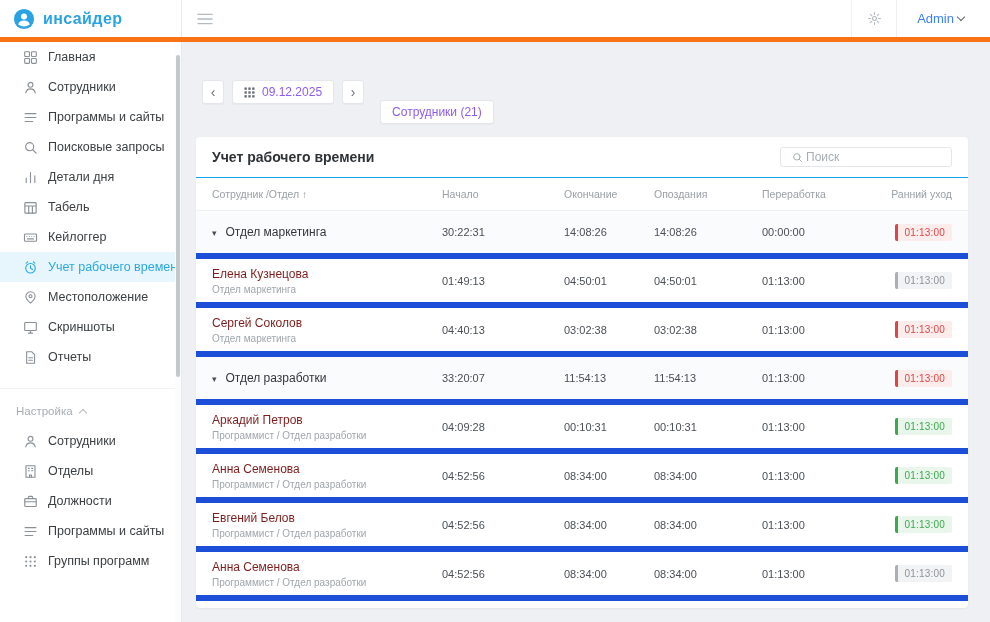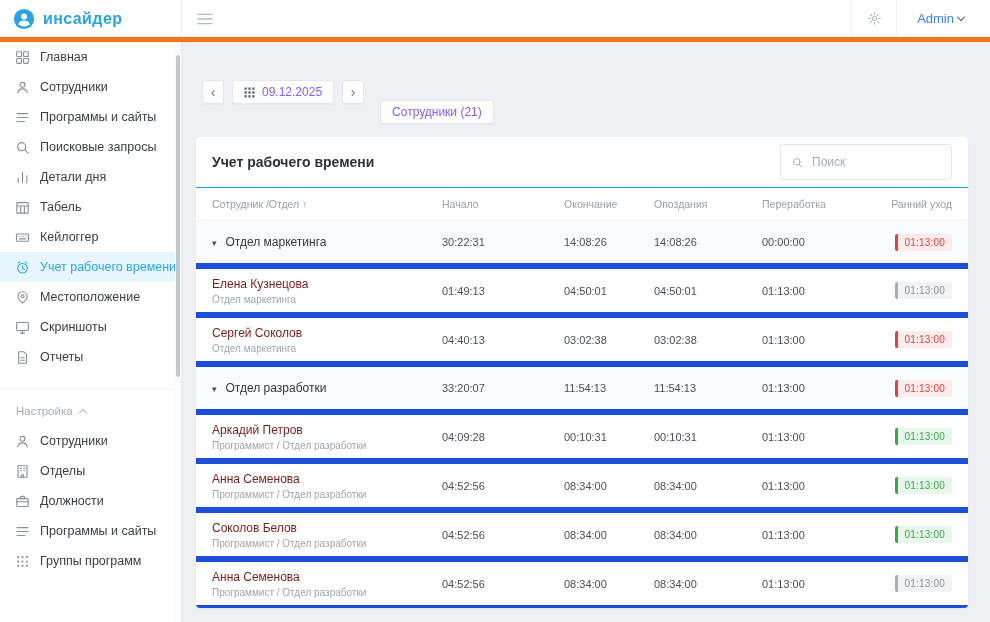--- a/index.html
+++ b/index.html
@@ -19,40 +19,40 @@
   .header-spacer { flex: 1; }
   .gear-box { width: 46px; border-left: 1px solid #eef0f2; border-right: 1px solid #eef0f2; display: flex; align-items: center; justify-content: center; cursor: pointer; color: #b4bac0; }
   .admin-box { display: flex; align-items: center; gap: 4px; padding: 0 26px 0 20px; font-size: 13px; color: #3b82f6; cursor: pointer; }
   .chev-down { width: 6px; height: 6px; border-right: 1.4px solid #5f666d; border-bottom: 1.4px solid #5f666d; transform: rotate(45deg); margin-top: -3px; display: inline-block; }
   .chev-up { width: 6px; height: 6px; border-left: 1.4px solid #b4bac0; border-top: 1.4px solid #b4bac0; transform: rotate(45deg); margin-top: 3px; display: inline-block; }
 
   
   .sidebar { background: #fff; border-right: 1px solid #e8eaed; position: relative; overflow: hidden; }
   .nav-section + .nav-section { margin-top: 16px; border-top: 1px solid #f0f2f4; }
   .nav-section-title { display: flex; align-items: center; gap: 7px; padding: 16px 16px 9px; font-size: 11.5px; color: #a7adb3; cursor: pointer; }
-  .nav-item { display: flex; align-items: center; gap: 10px; height: 30px; padding: 0 14px; font-size: 12.5px; color: #3c4043; cursor: pointer; white-space: nowrap; }
+  .nav-item { display: flex; align-items: center; gap: 10px; height: 30px; padding: 0 22px; font-size: 12.5px; color: #3c4043; cursor: pointer; white-space: nowrap; }
   .nav-icon { width: 16px; height: 16px; color: #8a9097; display: inline-flex; align-items: center; justify-content: center; flex: 0 0 16px; }
   .nav-item.active { background: #e7f6fd; color: #2aa9e1; }
   .nav-item.active .nav-icon { color: #2aa9e1; }
   .sb-track { position: absolute; top: 0; right: 0; width: 6px; height: 100%; background: #fbfcfd; }
   .sb-thumb { position: absolute; top: 13px; right: 1px; width: 4px; height: 322px; background: #c3c8cd; border-radius: 2px; cursor: pointer; }
 
   
   .main { background: #eef0f3; padding: 18px 22px 14px 14px; display: flex; flex-direction: column; overflow: hidden; }
   .toolbar { display: flex; align-items: center; gap: 8px; margin: 0 0 13px 6px; }
   button { font: inherit; color: inherit; background: none; border: none; cursor: pointer; }
   .tbtn { background: #fff; border: 1px solid #e3e6ea; border-radius: 3px; height: 24px; display: inline-flex; align-items: center; gap: 7px; padding: 0 11px; font-size: 12px; color: #8b5cf6; box-shadow: 0 1px 1px rgba(20,25,35,.03); }
   .tbtn.nav { width: 22px; padding: 0; justify-content: center; color: #6a6f75; font-size: 14px; line-height: 1; }
   .tbtn .mini-ic { color: #6a6f75; display: inline-flex; }
   .emp-btn { margin-left: 8px; margin-top: 40px; }
 
   .card { background: #fff; border-radius: 4px; flex: 1; box-shadow: 0 1px 2px rgba(25,30,40,.05); display: flex; flex-direction: column; overflow: hidden; }
   .card-head { display: flex; align-items: center; justify-content: space-between; padding: 7px 16px; min-height: 40px; }
   .card-title { font-size: 14px; font-weight: 700; color: #2f3337; }
-  .search-box { display: flex; align-items: center; gap: 7px; width: 172px; height: 36px; border: 1px solid #e3e6ea; border-radius: 3px; padding: 4px 9px; color: #a0a6ac; background: #fff; }
+  .search-box { display: flex; align-items: center; gap: 1px; width: 172px; height: 20px; border: 1px solid #e3e6ea; border-radius: 3px; padding: 4px 9px; color: #a0a6ac; background: #fff; }
   .search-box .s-ic { display: inline-flex; transform: scale(.8); }
   .search-box input { border: none; outline: none; width: 100%; font-size: 12px; color: #3c4043; font-family: inherit; background: transparent; }
   .search-box input::placeholder { color: #a7adb3; }
 
   .thead, .trow { display: grid; grid-template-columns: 230px 122px 90px 108px 1fr 118px; align-items: center; padding: 0 16px; }
   .thead { height: 34px; border-top: 1px solid #0ea5e9; border-bottom: 1px solid #f0f1f3; font-size: 10.5px; color: #9aa0a6; }
   .thead .th { cursor: pointer; }
   .thead .right, .cell.right { text-align: right; }
   .sort { color: #8d939a; font-size: 10px; }
   .tbody { flex: 1; overflow: hidden; }
@@ -382,21 +382,21 @@
               <div class="erole">Программист / Отдел разработки</div>
             </div>
             <div class="cell">04:52:56</div>
             <div class="cell">08:34:00</div>
             <div class="cell">08:34:00</div>
             <div class="cell">01:13:00</div>
             <div class="cell right"><span class="badge green">01:13:00</span></div>
           </div>
           <div class="trow employee">
             <div class="cell name-cell emp">
-              <div class="ename">Соколов Белов</div>
+              <div class="ename">Евгений Белов</div>
               <div class="erole">Программист / Отдел разработки</div>
             </div>
             <div class="cell">04:52:56</div>
             <div class="cell">08:34:00</div>
             <div class="cell">08:34:00</div>
             <div class="cell">01:13:00</div>
             <div class="cell right"><span class="badge green">01:13:00</span></div>
           </div>
           <div class="trow employee">
             <div class="cell name-cell emp">

